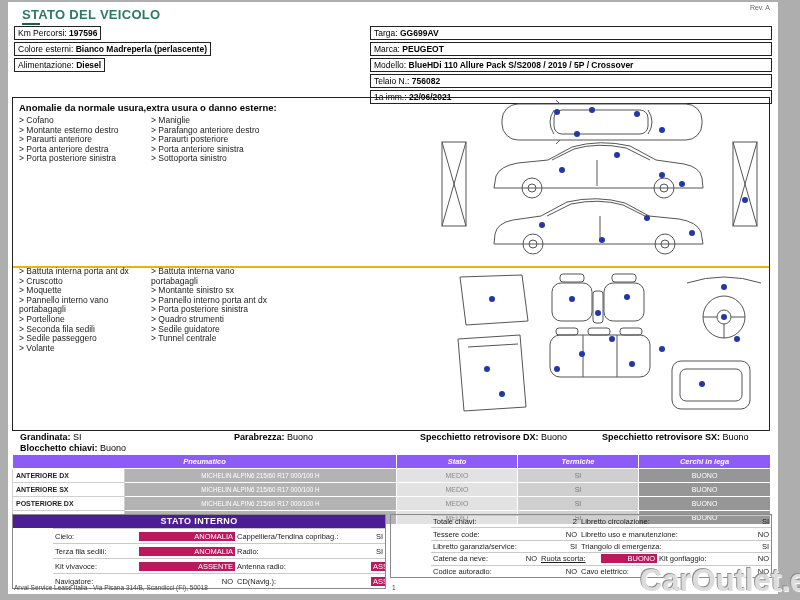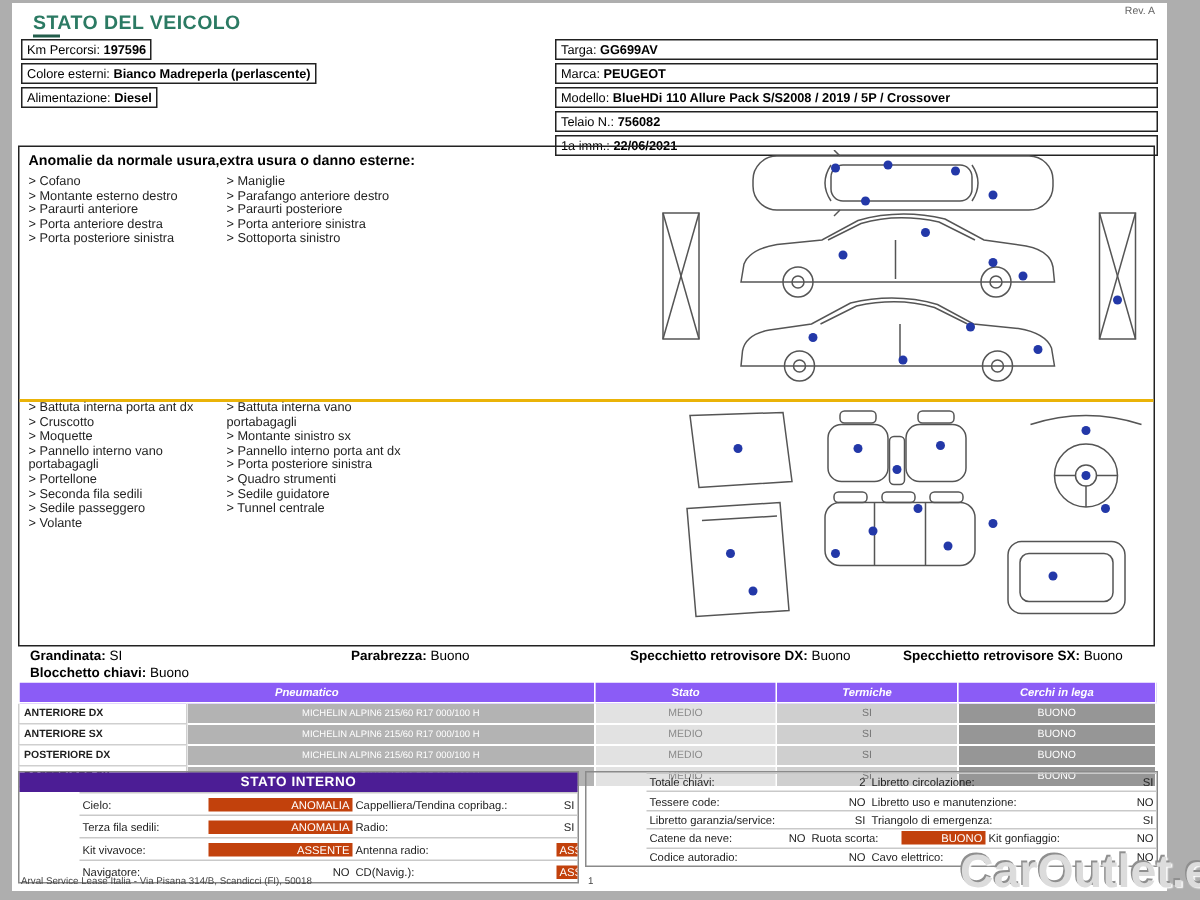--- a/index.html
+++ b/index.html
@@ -54,26 +54,26 @@
   .btable { position:absolute; top:512px; border:1px solid #8a8a8a; }
   .bt-left { left:4px; width:372px; }
   .bt-right { left:382px; width:380px; }
   .bt-header { background:#4c1d95; color:#fff; font-size:9px; font-weight:bold; text-align:center; height:13px; line-height:13px; letter-spacing:.4px; }
   .brow { display:flex; align-items:center; border-top:1px solid #c9c9c9; font-size:7.5px; color:#222;margin-left:40px; }
   .bt-left .brow { height:14px; }
   .bt-right .brow { height:11.4px; }
   .cell { padding:0 2px; overflow:hidden; white-space:nowrap; }
   .lbl { text-align:left; }
   .val { text-align:right; }
-  .badge { background:#c2410c; color:#fff; }
+  .badge { background:#be185d; color:#fff; }
   
   .si-l1 { flex:0 0 82px; } .si-v1 { flex:0 0 92px; } .si-l2 { flex:0 0 132px; } .si-v2 { flex:1; }
   
   .dc-l1 { flex:0 0 95px; } .dc-v1 { flex:0 0 45px; } .dc-l2 { flex:0 0 148px; } .dc-v2 { flex:1; }
-  .d6-l1 { flex:0 0 72px; } .d6-v1 { flex:0 0 28px; } .d6-l2 { flex:0 0 58px; } .d6-v2 { flex:0 0 52px; }
+  .d6-l1 { flex:0 0 72px; } .d6-v1 { flex:0 0 28px; } .d6-l2 { flex:0 0 58px;text-decoration:underline; } .d6-v2 { flex:0 0 52px; }
   .d6-l3 { flex:0 0 64px; } .d6-v3 { flex:1; }
 
   
   .footer { position:absolute; left:6px; bottom:3px; width:756px; font-size:6.5px; color:#444; }
   .footer .pageno { position:absolute; left:50%; top:0; }
   .watermark { position:absolute; right:2px; bottom:1px; font-size:31px; font-weight:bold; color:#dcdcdc;
                text-shadow:-1px -1px 0 #8f8f8f, 1px 1px 1px #ffffff; letter-spacing:0; z-index:5; }
 </style>
 </head>
 <body>

